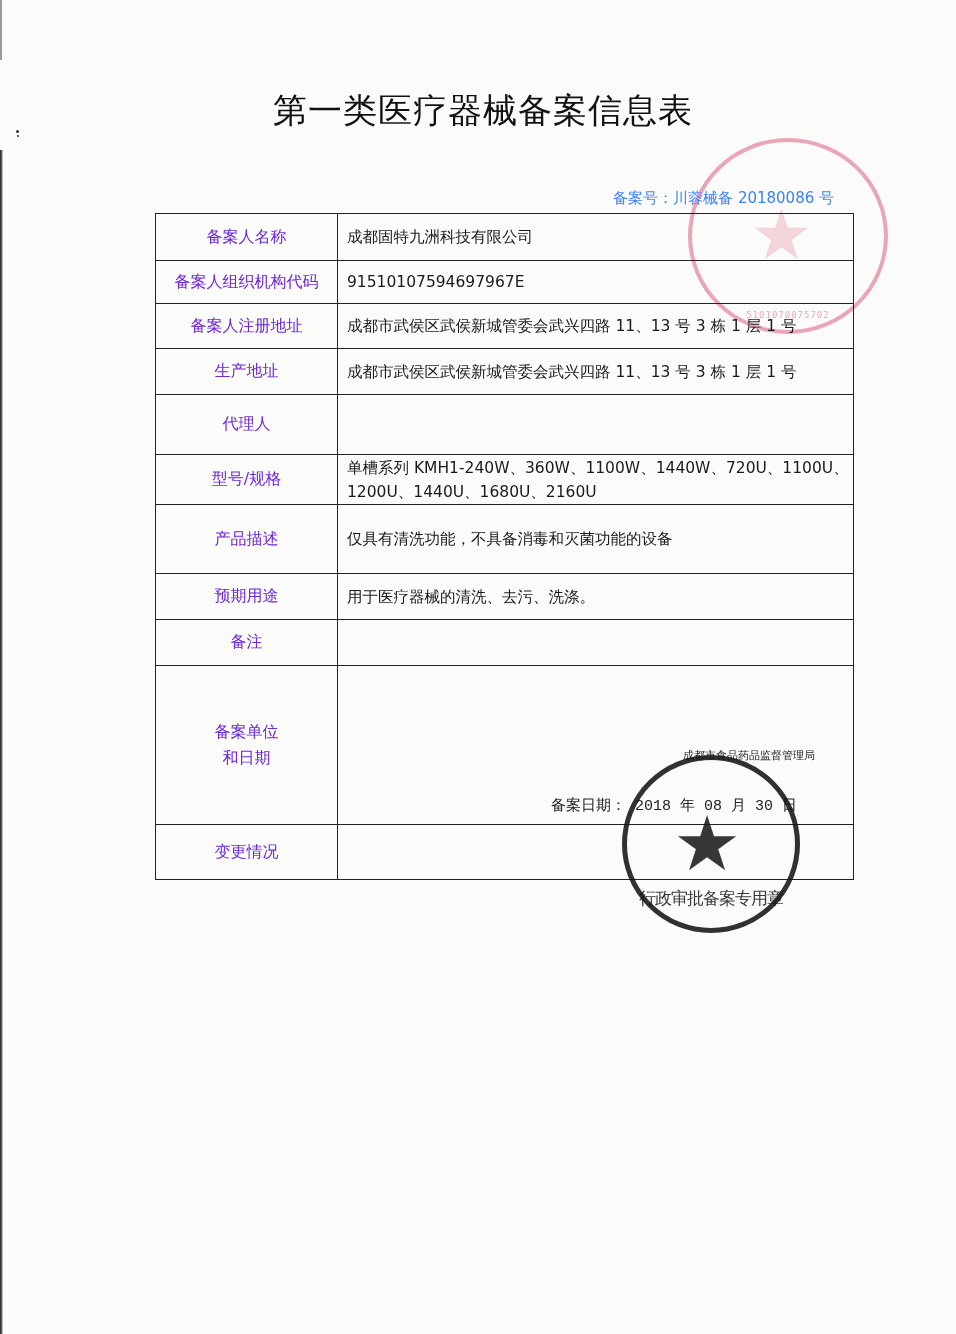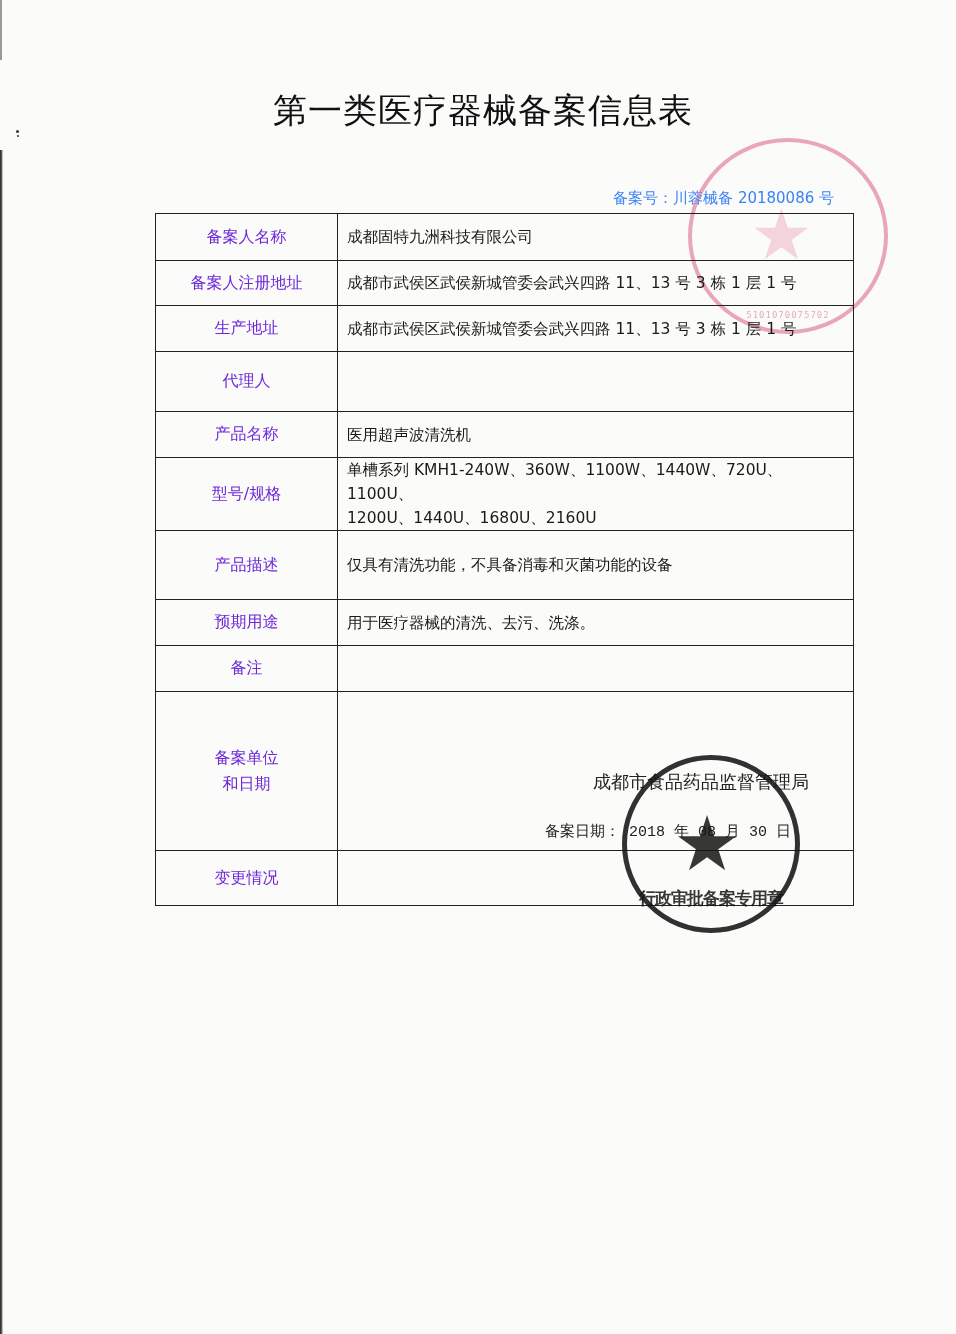--- a/index.html
+++ b/index.html
@@ -70,39 +70,38 @@
     }
     table.info td.label {
       width: 181px;
       text-align: center;
       font-family: "DejaVu Sans", "Liberation Sans", sans-serif;
       font-size: 16px;
       color: #6d28d9;
     }
     table.info td.value {
       padding-left: 9px;
-      padding-right: 6px;
       font-family: "DejaVu Sans", "Liberation Sans", sans-serif;
       font-size: 15.5px;
       color: #1a1a1a;
       line-height: 24px;
     }
     td.value.serif { font-family: "DejaVu Serif", "Liberation Serif", serif; }
     td.label.serif { font-family: "DejaVu Serif", "Liberation Serif", serif; }
     .mono-num { font-family: "Liberation Sans", sans-serif; }
     .date-cell {
       position: relative;
       height: 158px;
     }
     .agency {
       position: absolute;
       right: 38px;
       top: 78px;
       font-family: "DejaVu Serif", "Liberation Serif", serif;
-      font-size: 18px;
+      font-size: 11px;
       color: #222;
       z-index: 3;
     }
     .filing-date {
       position: absolute;
       right: 56px;
       top: 129px;
       font-family: Liberation Mono, monospace;
       font-size: 15px;
       color: #222;
@@ -179,21 +178,21 @@
       line-height: 76px;
       color: rgba(20, 20, 20, 0.85);
     }
     .seal-black .bottom-text {
       position: absolute;
       bottom: 18px; left: 0; right: 0;
       text-align: center;
       color: rgba(20, 20, 20, 0.85);
       font-family: "DejaVu Sans", "Liberation Sans", sans-serif;
       font-size: 17px;
-      font-weight: bold;
+      font-weight: normal;
       letter-spacing: -1px;
     }
   </style>
 </head>
 <body>
 
 <div class="edge-shadow-top"></div>
 <div class="edge-shadow"></div>
 <div class="speck" style="left:16px; top:130px;"></div>
 <div class="speck" style="left:17px; top:135px; width:2px; height:2px;"></div>
@@ -209,35 +208,35 @@
   <div class="star">★</div>
   <div class="code">5101070075702</div>
 </div>
 
 <table class="info">
   <tbody>
       <tr style="height:47px;">
     <td class="label">备案人名称</td>
     <td class="value serif">成都固特九洲科技有限公司</td>
   </tr>
+  <tr style="height:43px;">
+    <td class="label">备案人组织机构代码</td>
+    <td class="value mono-num">91510107594697967E</td>
+  </tr>
   <tr style="height:45px;">
     <td class="label">备案人注册地址</td>
     <td class="value serif">成都市武侯区武侯新城管委会武兴四路 11、13 号 3 栋 1 层 1 号</td>
   </tr>
   <tr style="height:46px;">
     <td class="label">生产地址</td>
     <td class="value serif">成都市武侯区武侯新城管委会武兴四路 11、13 号 3 栋 1 层 1 号</td>
   </tr>
   <tr style="height:60px;">
     <td class="label">代理人</td>
     <td class="value"></td>
-  </tr>
-  <tr style="height:46px;">
-    <td class="label">产品名称</td>
-    <td class="value">医用超声波清洗机</td>
   </tr>
   <tr style="height:50px;">
     <td class="label">型号/规格</td>
     <td class="value">
       <div>单槽系列 KMH1-240W、360W、1100W、1440W、720U、1100U、</div>
       <div>1200U、1440U、1680U、2160U</div>
     </td>
   </tr>
   <tr style="height:69px;">
     <td class="label">产品描述</td>

